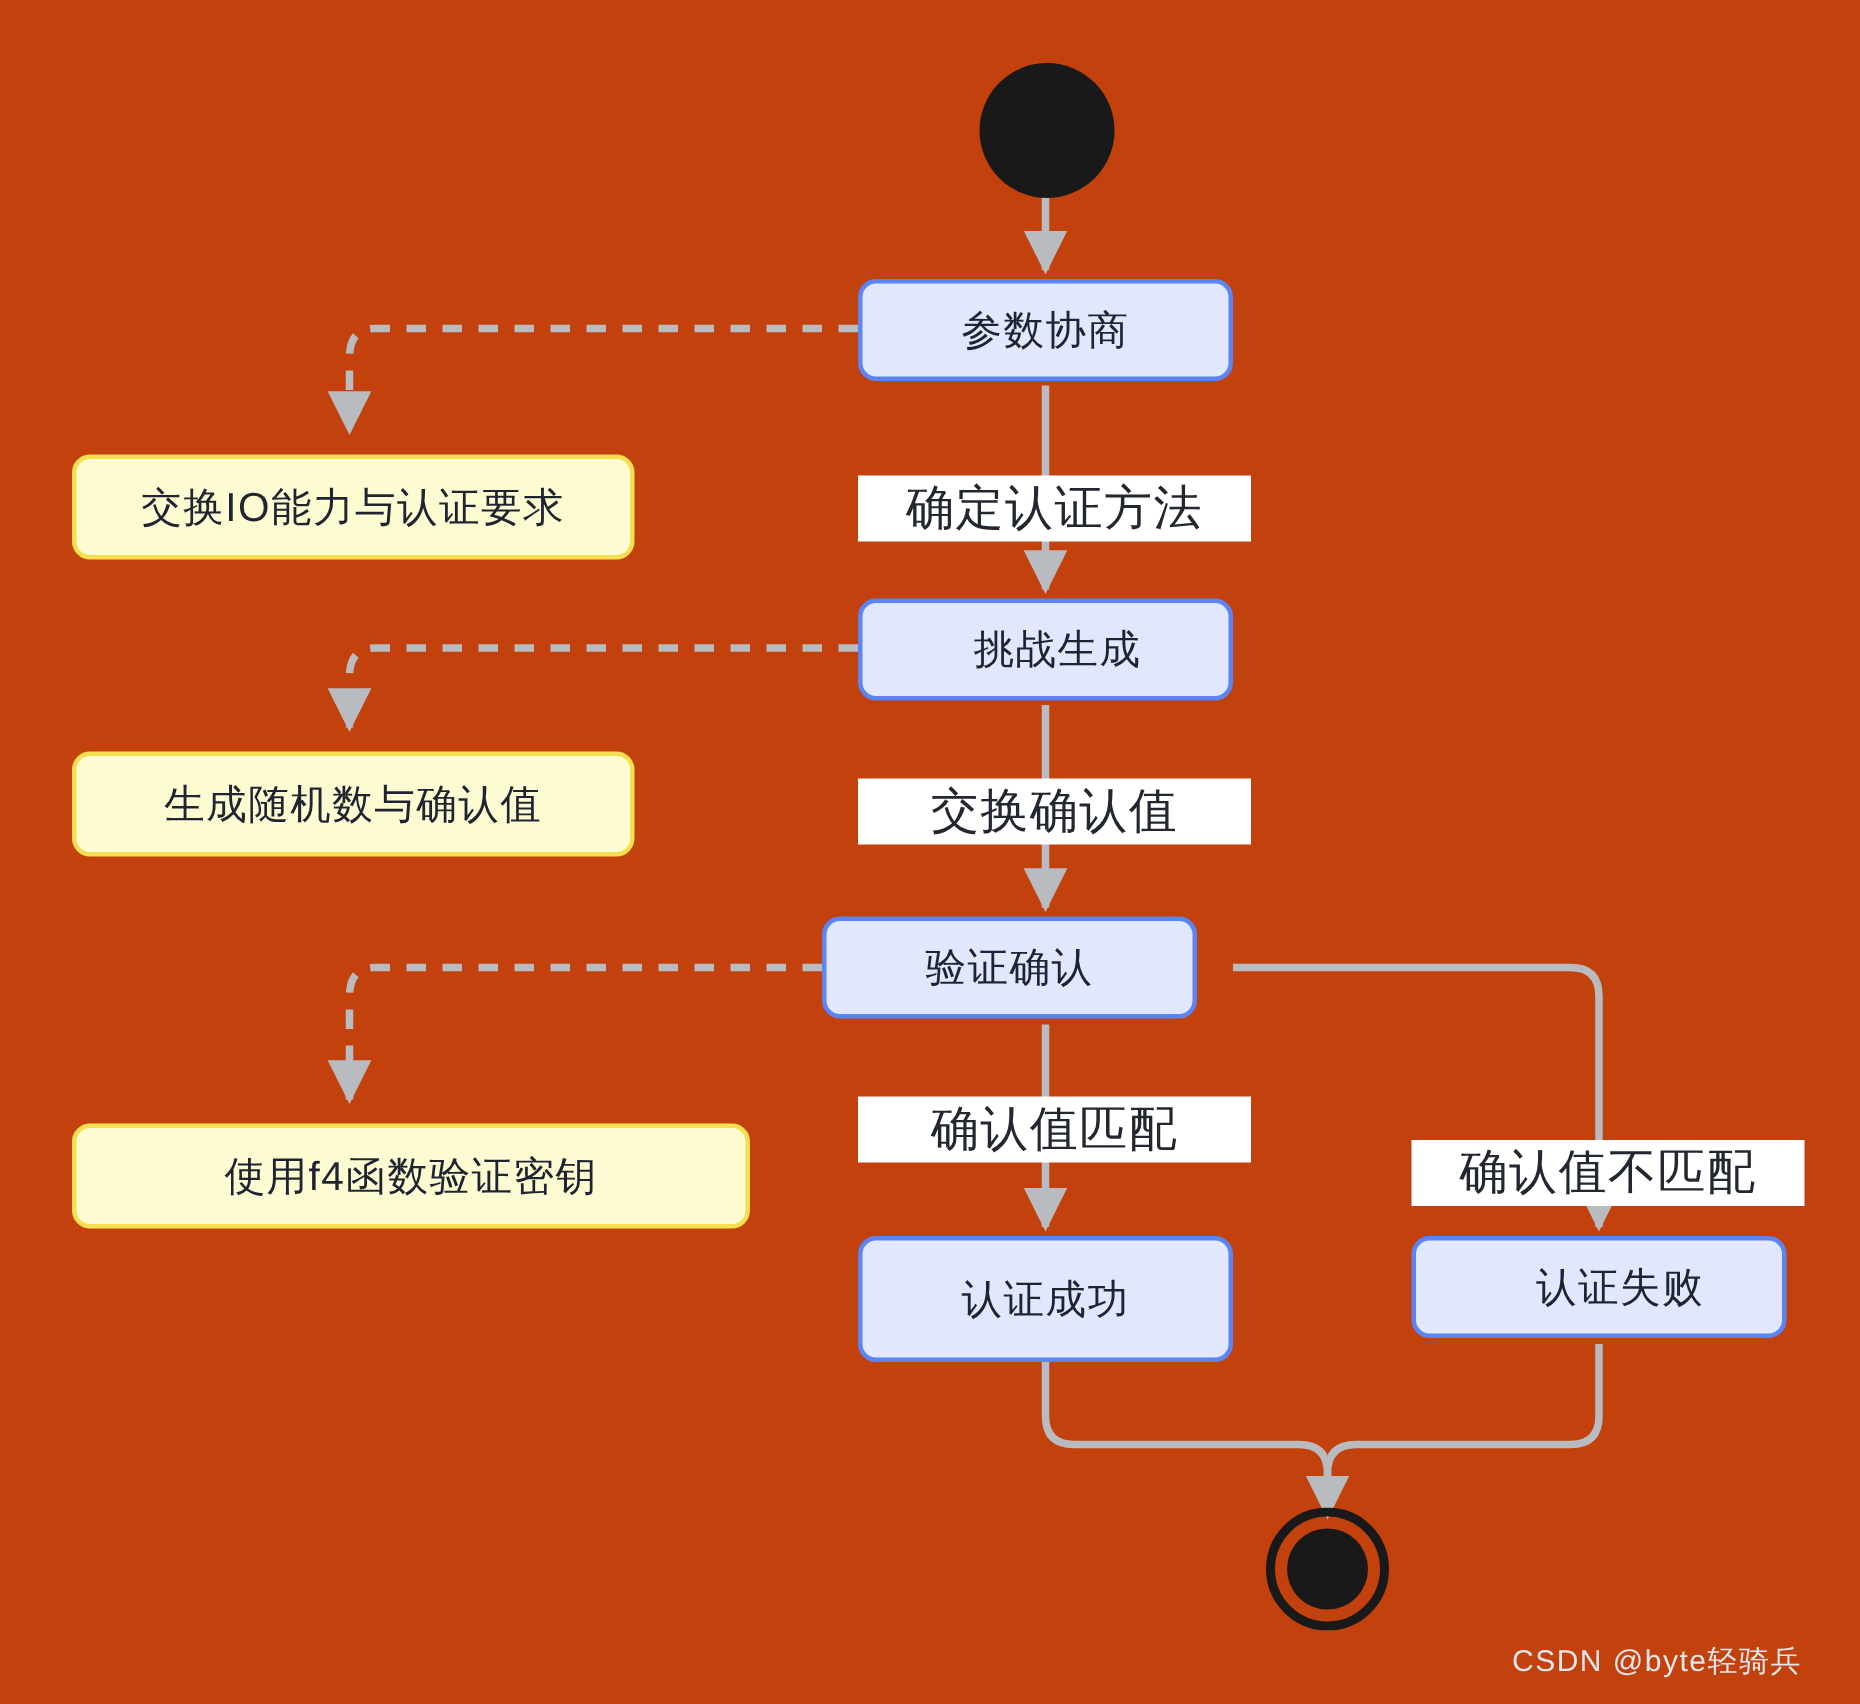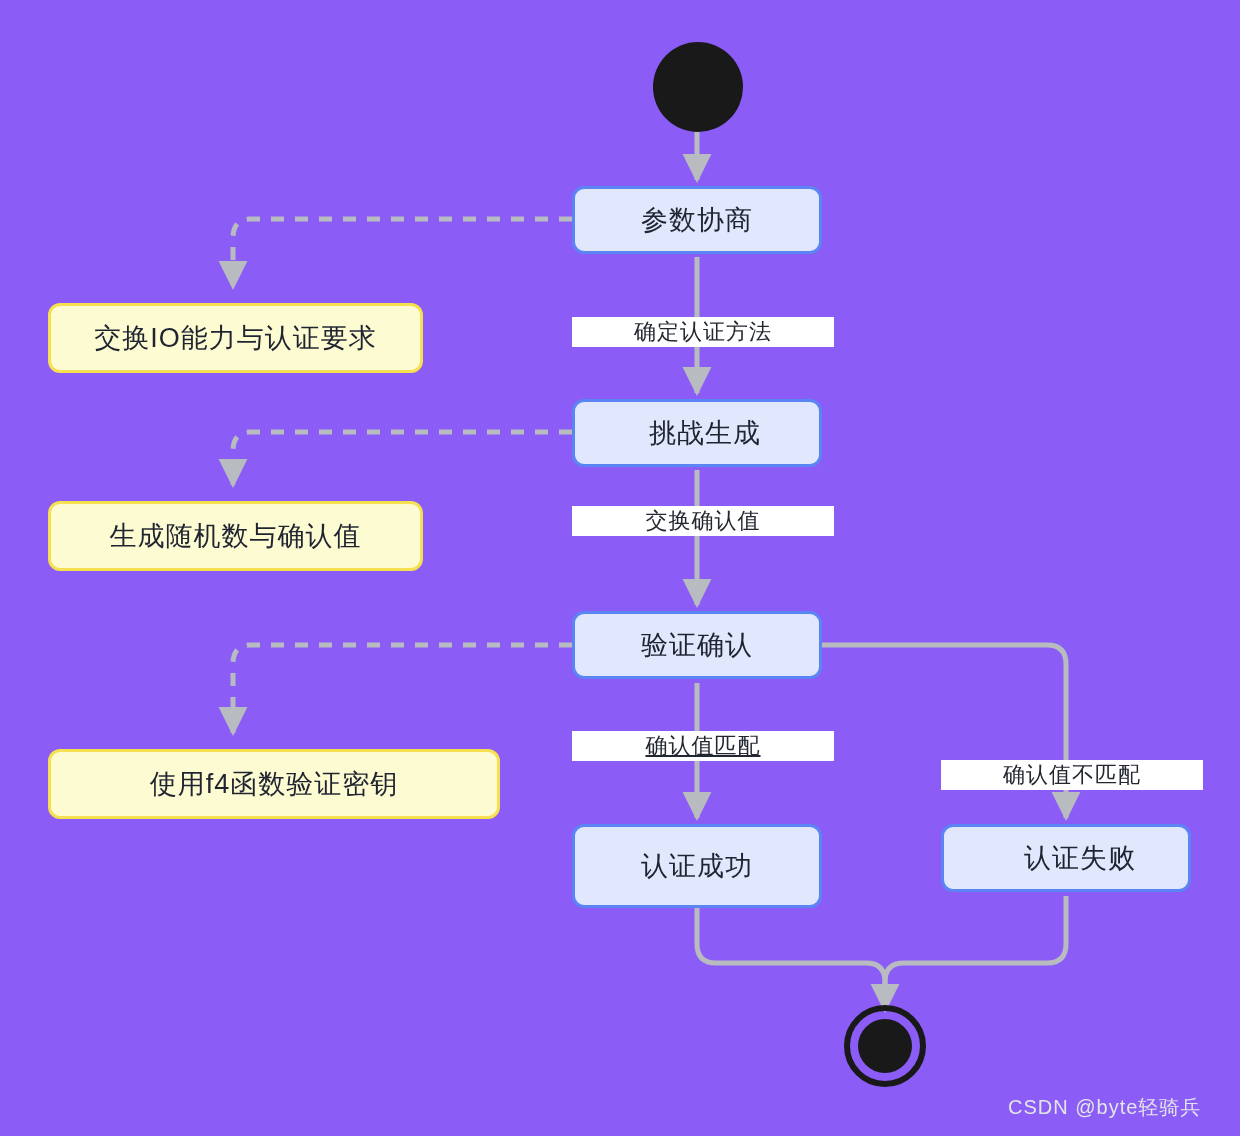--- a/index.html
+++ b/index.html
@@ -7,21 +7,21 @@
     padding: 0;
     background: #ffffff;
   }
   body {
     font-family: "Liberation Sans", "DejaVu Sans", sans-serif;
   }
   #canvas {
     position: relative;
     width: 1240px;
     height: 1136px;
-    background: #8b5cf6;
+    background: #c2410c;
     overflow: hidden;
   }
   svg.edge-layer {
     position: absolute;
     left: 0;
     top: 0;
     width: 1240px;
     height: 1136px;
     pointer-events: none;
   }
@@ -49,21 +49,21 @@
     border: 3px solid #f6e04f;
     border-radius: 12px;
     color: #1f2430;
     font-size: 27px;
     letter-spacing: 1px;
   }
 
   .edge-label {
     position: absolute;
     color: #232830;
-    font-size: 22px;
+    font-size: 32px;
     letter-spacing: 1px;
     white-space: nowrap;
     text-align: center;
     background: #ffffff;
     padding: 0 6px;
   }
 
   .terminal {
     position: absolute;
   }
@@ -122,21 +122,21 @@
   </svg>
 
   <div class="node state-node" style="left:572px; top:186px; width:250px; height:68px;">
     <span>参数协商</span>
   </div>
 
   <div class="node state-node" style="left:572px; top:399px; width:250px; height:68px;padding-left:16px;">
     <span>挑战生成</span>
   </div>
 
-  <div class="node state-node" style="left:572px; top:611px; width:250px; height:68px;">
+  <div class="node state-node" style="left:548px; top:611px; width:250px; height:68px;">
     <span>验证确认</span>
   </div>
 
   <div class="node state-node" style="left:572px; top:824px; width:250px; height:84px;">
     <span>认证成功</span>
   </div>
 
   <div class="node state-node" style="left:941px; top:824px; width:250px; height:68px;padding-left:28px;">
     <span>认证失败</span>
   </div>
@@ -150,25 +150,25 @@
   </div>
 
   <div class="node note-node" style="left:48px; top:749px; width:452px; height:70px;">
     <span>使用f4函数验证密钥</span>
   </div>
 
   <div class="edge-label" style="left:572px; top:317px; width:250px;">
     <span>确定认证方法</span>
   </div>
 
-  <div class="edge-label" style="left:572px; top:506px; width:250px;">
+  <div class="edge-label" style="left:572px; top:519px; width:250px;">
     <span>交换确认值</span>
   </div>
 
-  <div class="edge-label" style="left:572px; top:731px; width:250px;text-decoration:underline;">
+  <div class="edge-label" style="left:572px; top:731px; width:250px;">
     <span>确认值匹配</span>
   </div>
 
   <div class="edge-label" style="left:941px; top:724px; width:250px;margin-top:36px;">
     <span>确认值不匹配</span>
   </div>
 
   <div class="watermark" style="left:1008px; top:1094px;">
     <span>CSDN @byte轻骑兵</span>
   </div>

